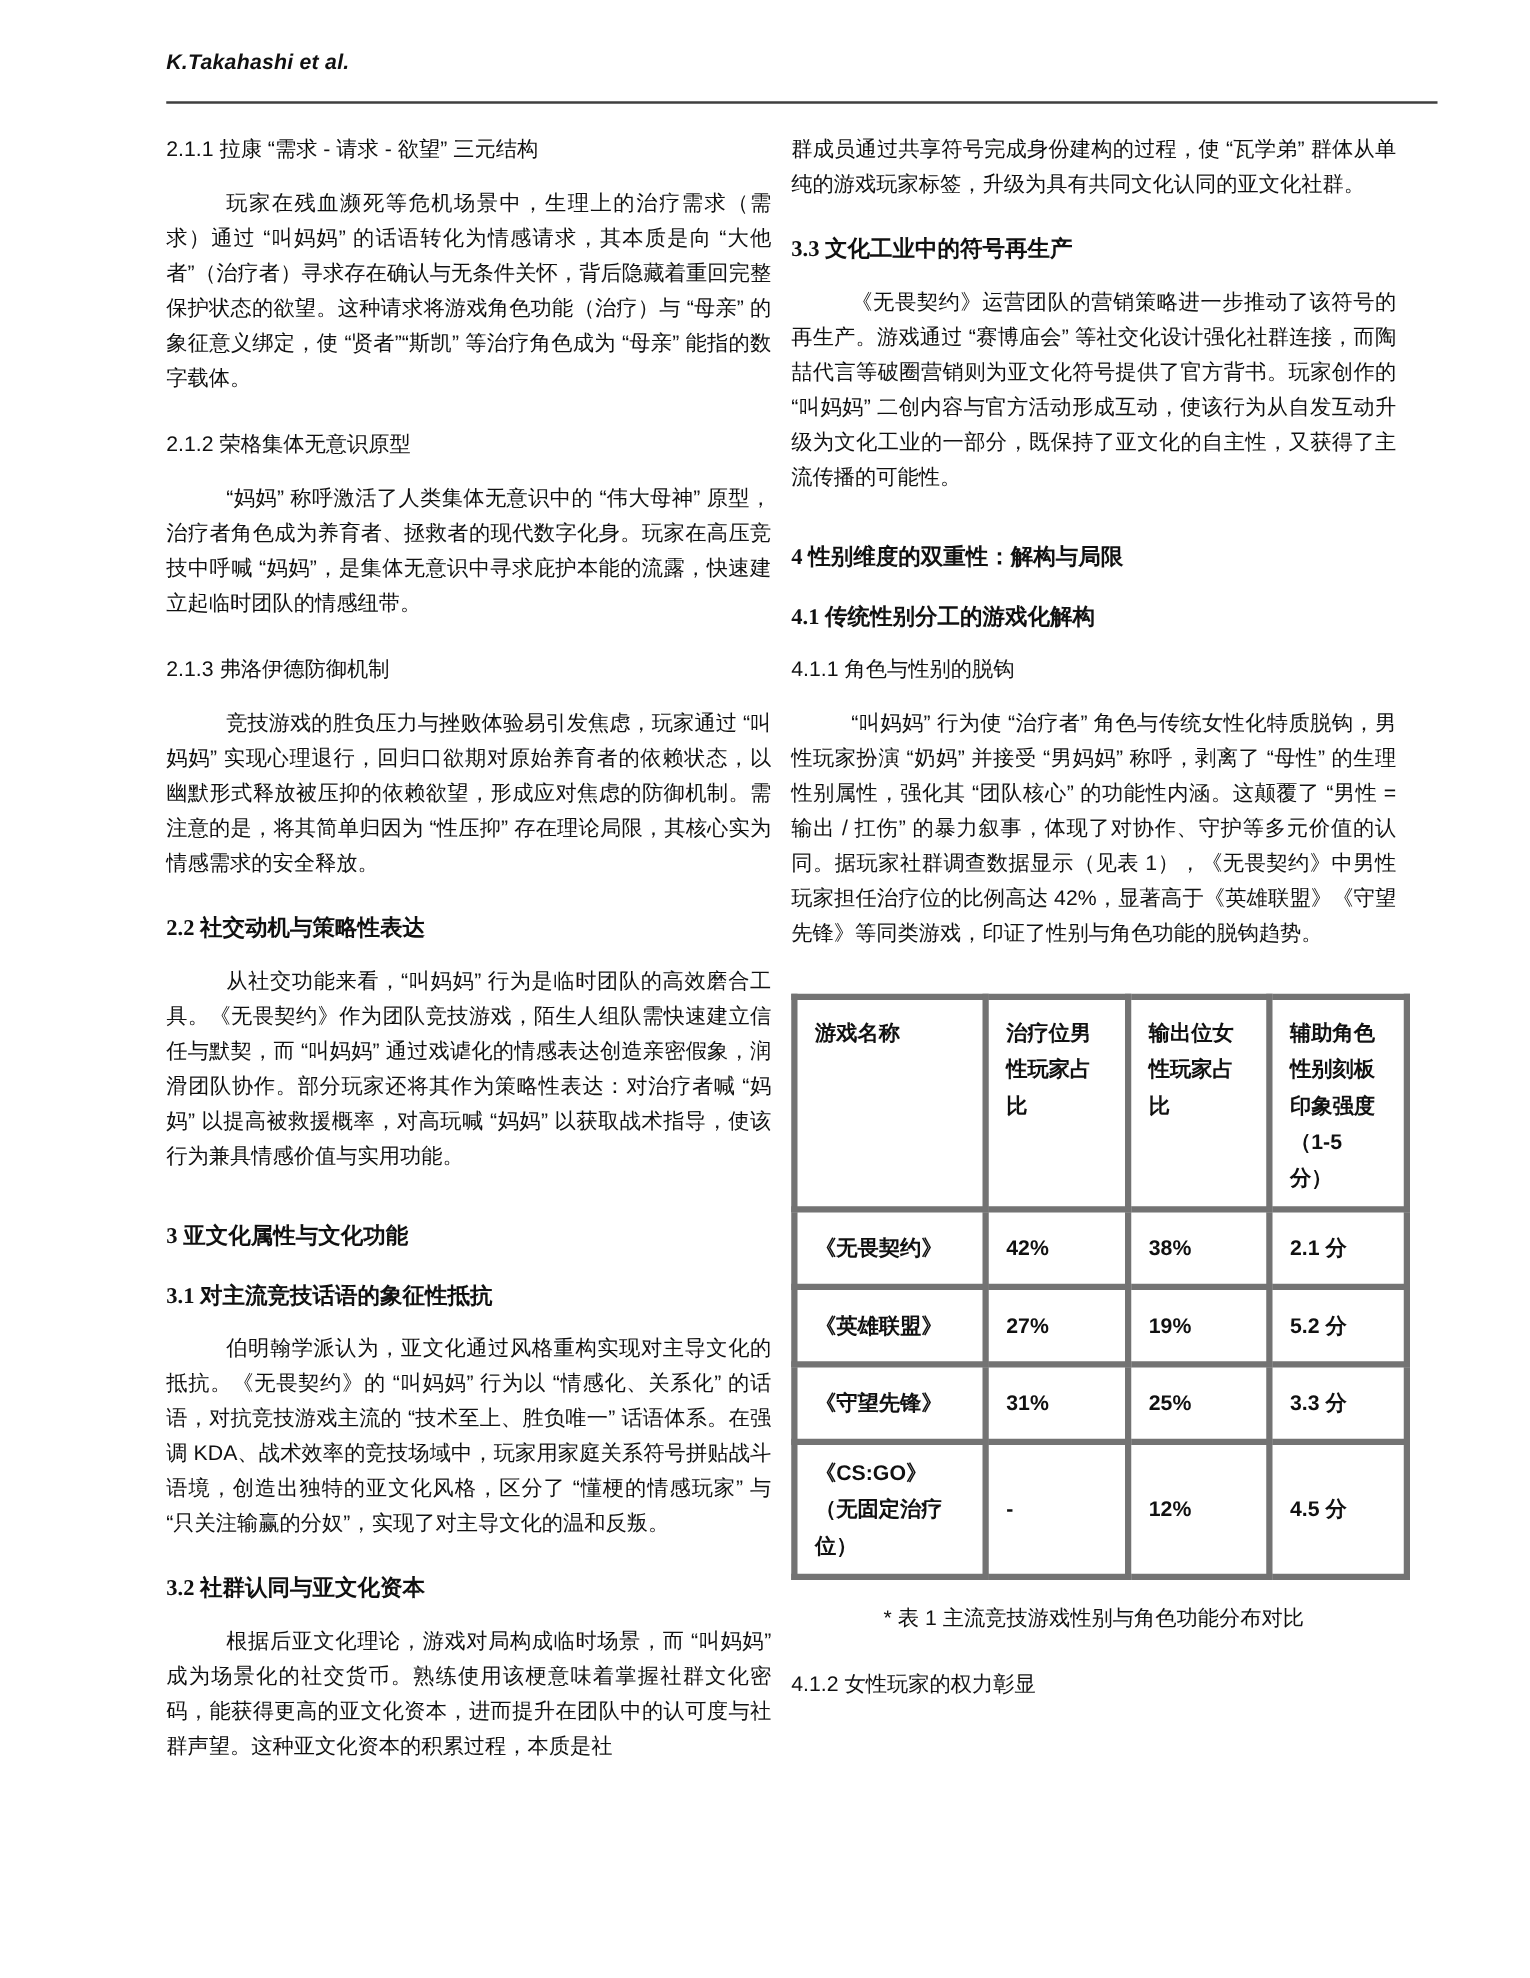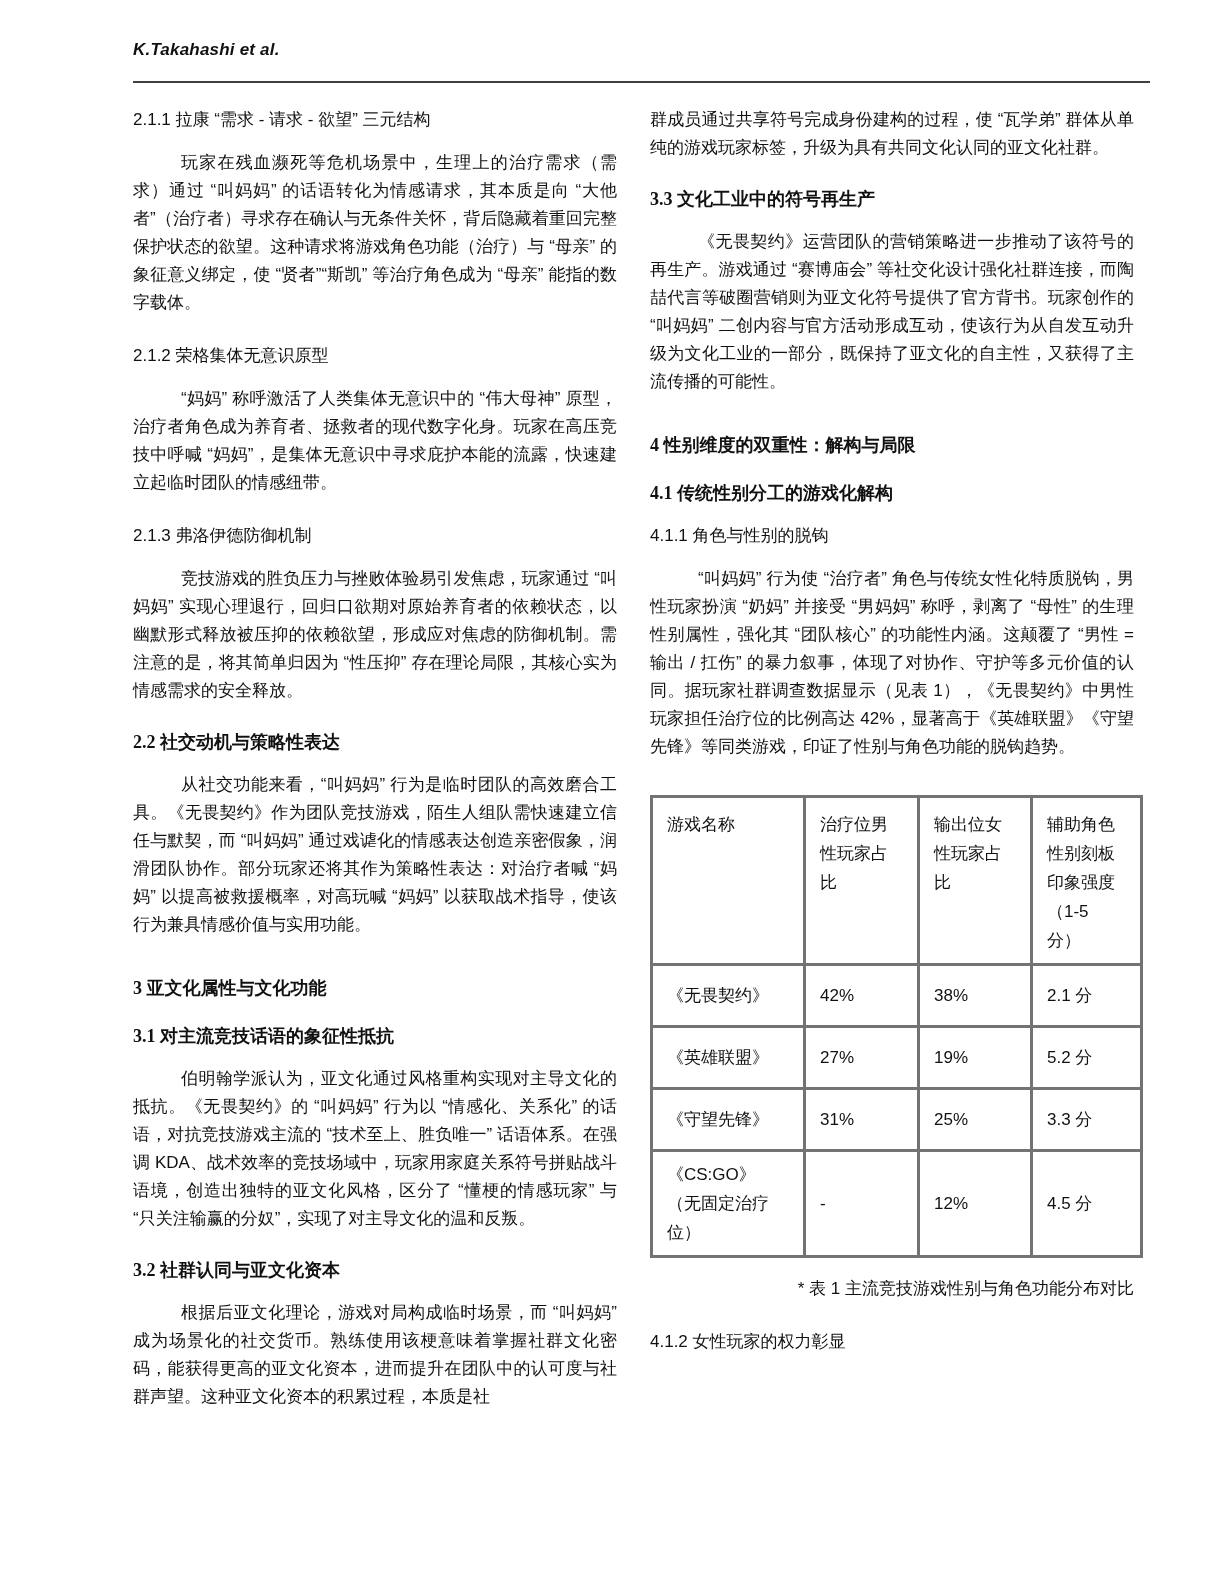--- a/index.html
+++ b/index.html
@@ -19,21 +19,21 @@
     font-weight:bold;
     font-style:italic;
     letter-spacing:0.2px;
   }
   .rule{
     border-bottom:2px solid #3f3f3f;
     margin-top:21px;
   }
   .columns{
     display:flex;
-    gap:33px;
+    gap:16px;
     margin-top:23px;
   }
   .col{
     flex:0 0 484px;
     width:484px;
     font-size:17px;
     line-height:28px;
     text-align:justify;
   }
   .col > :first-child{margin-top:0;}
@@ -62,23 +62,23 @@
     text-align:left;
   }
   .h3x.tight{margin-top:2px;}
   table.t1{
     border-collapse:collapse;
     table-layout:fixed;
     width:490px;
     margin-top:34px;
   }
   .t1 th,.t1 td{
-    border:3px solid #737373;
+    border:5px solid #737373;
     box-sizing:border-box;
-    font-weight:normal;
+    font-weight:bold;
     text-align:left;
     vertical-align:middle;
     padding:8px 14px;
     font-size:17px;
     line-height:29px;
     text-indent:0;
   }
   .t1 th{
     vertical-align:top;
     height:146px;
@@ -87,21 +87,21 @@
   .t1 td{height:62px;}
   .t1 tr.tall td{height:94px;vertical-align:middle;}
   .cw0{width:153px;}
   .cw1{width:114px;}
   .cw2{width:113px;}
   .cw3{width:110px;}
   .tbl-caption{
     margin-top:17px;
     font-size:17px;
     line-height:28px;
-    text-align:right;
+    text-align:center;
   }
 </style>
 </head>
 <body>
 
 <div class="page">
 
   <div class="doc-header">
     <div class="author">K.Takahashi et al.</div>
     <div class="rule"></div>

